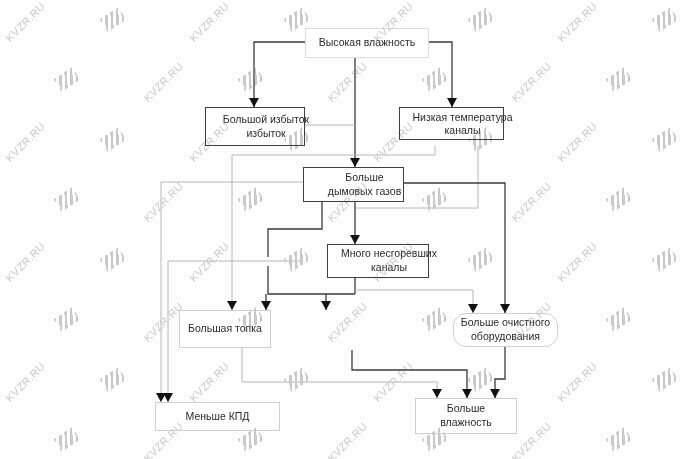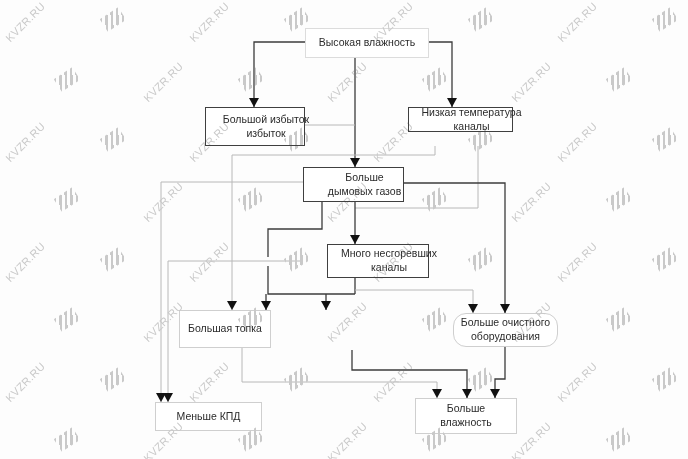--- a/index.html
+++ b/index.html
@@ -71,40 +71,40 @@
       <polygon points="490,389 500,389 495,398" fill="#111111"></polygon>
     </svg>
   <div id="node-layer">
       <div class="node lighter" style="left: 305px; top: 28px; width: 124px; height: 30px;">
         <div class="node-line">Высокая влажность</div>
       </div>
       <div class="node dark" style="left: 205px; top: 107px; width: 100px; height: 39px;">
         <div class="node-line">Большой избыток</div>
         <div class="node-line">избыток</div>
       </div>
-      <div class="node dark" style="left: 408px; top: 107px; width: 105px; height: 25px;">
+      <div class="node dark" style="left: 399px; top: 107px; width: 105px; height: 33px; justify-content: flex-end;">
         <div class="node-line">Низкая температура</div>
         <div class="node-line">каналы</div>
       </div>
       <div class="node dark" style="left: 303px; top: 167px; width: 101px; height: 35px;">
         <div class="node-line">Больше</div>
         <div class="node-line">дымовых газов</div>
       </div>
       <div class="node dark" style="left: 303px; top: 244px; width: 102px; height: 34px; margin-left: 24px;">
         <div class="node-line">Много несгоревших</div>
         <div class="node-line">каналы</div>
       </div>
       <div class="node light" style="left: 179px; top: 310px; width: 92px; height: 38px;">
         <div class="node-line">Большая топка</div>
       </div>
       <div class="node light" style="left: 453px; top: 313px; width: 105px; height: 34px; border-radius: 13px;">
         <div class="node-line">Больше очистного</div>
         <div class="node-line">оборудования</div>
       </div>
-      <div class="node light" style="left: 155px; top: 402px; width: 107px; height: 29px; text-align: center;">
+      <div class="node light" style="left: 155px; top: 402px; width: 125px; height: 29px; text-align: center;">
         <div class="node-line">Меньше КПД</div>
       </div>
       <div class="node light" style="left: 415px; top: 398px; width: 102px; height: 36px;">
         <div class="node-line">Больше</div>
         <div class="node-line">влажность</div>
       </div>
     </div>
   <div class="watermark-layer">
       <span class="wm-text" style="left: 0px; top: 16px;">KVZR.RU</span>
       <div class="wm-logo" style="left: 102px; top: 12px;"></div>

